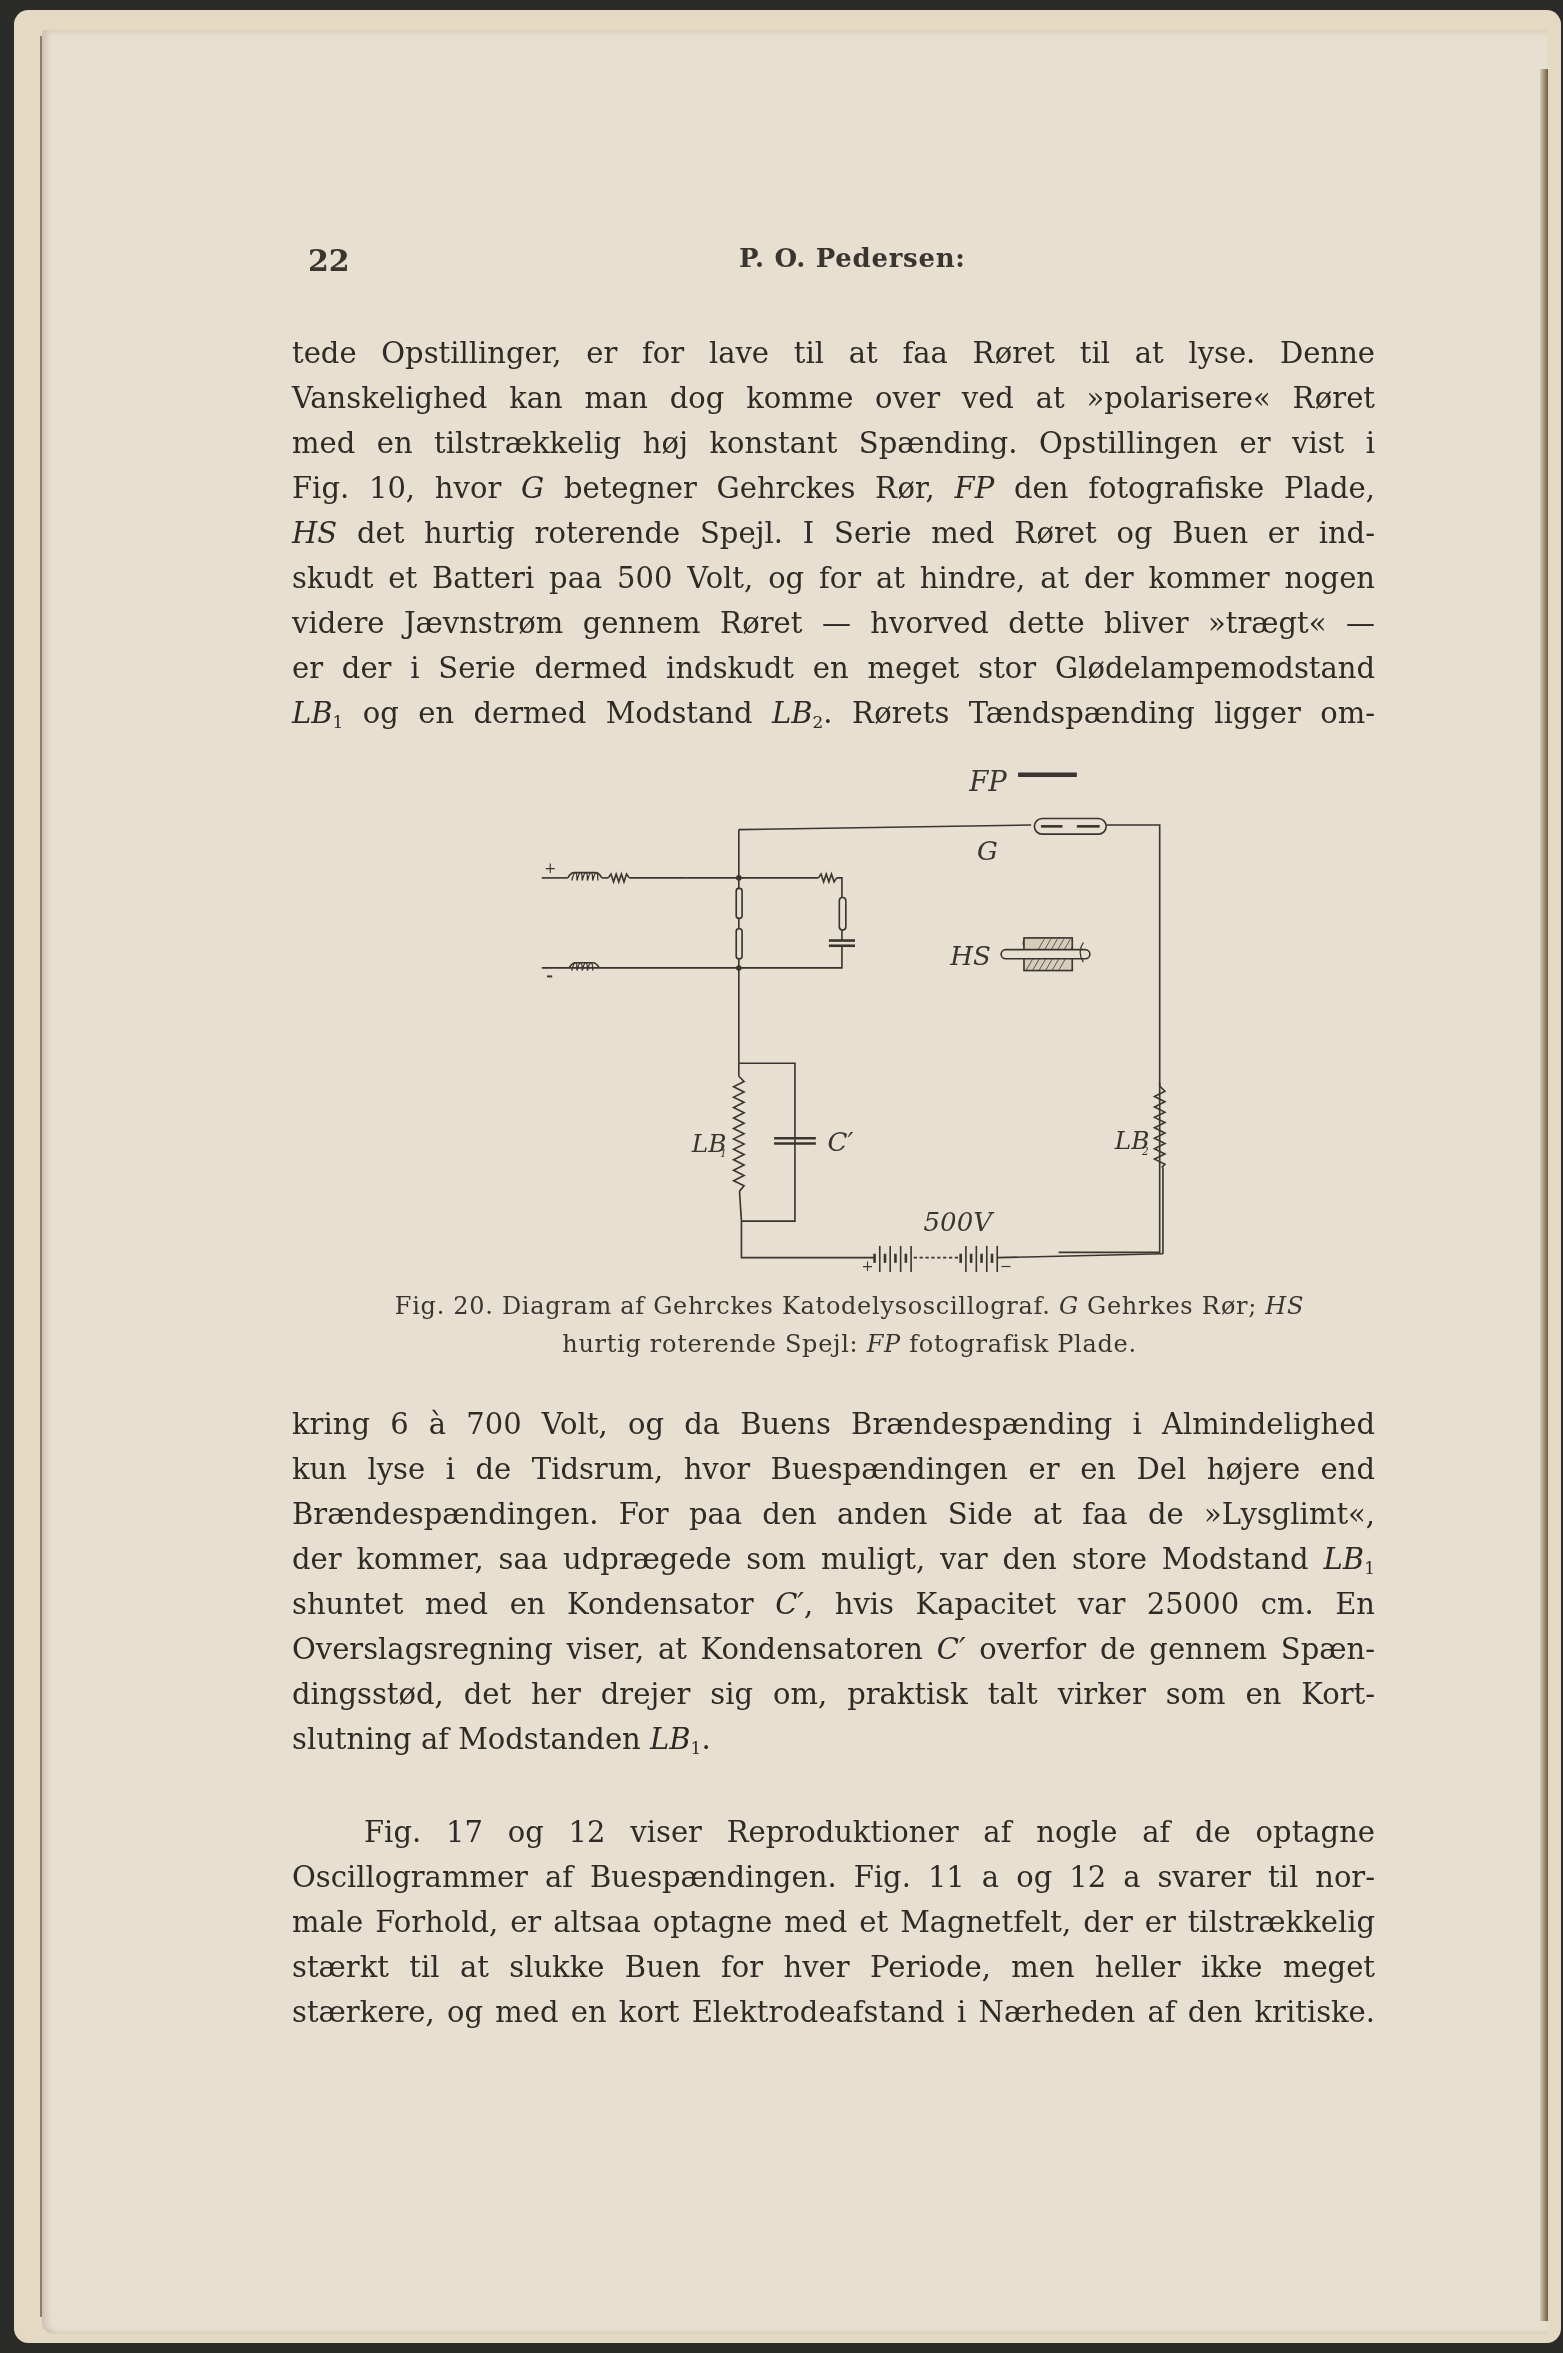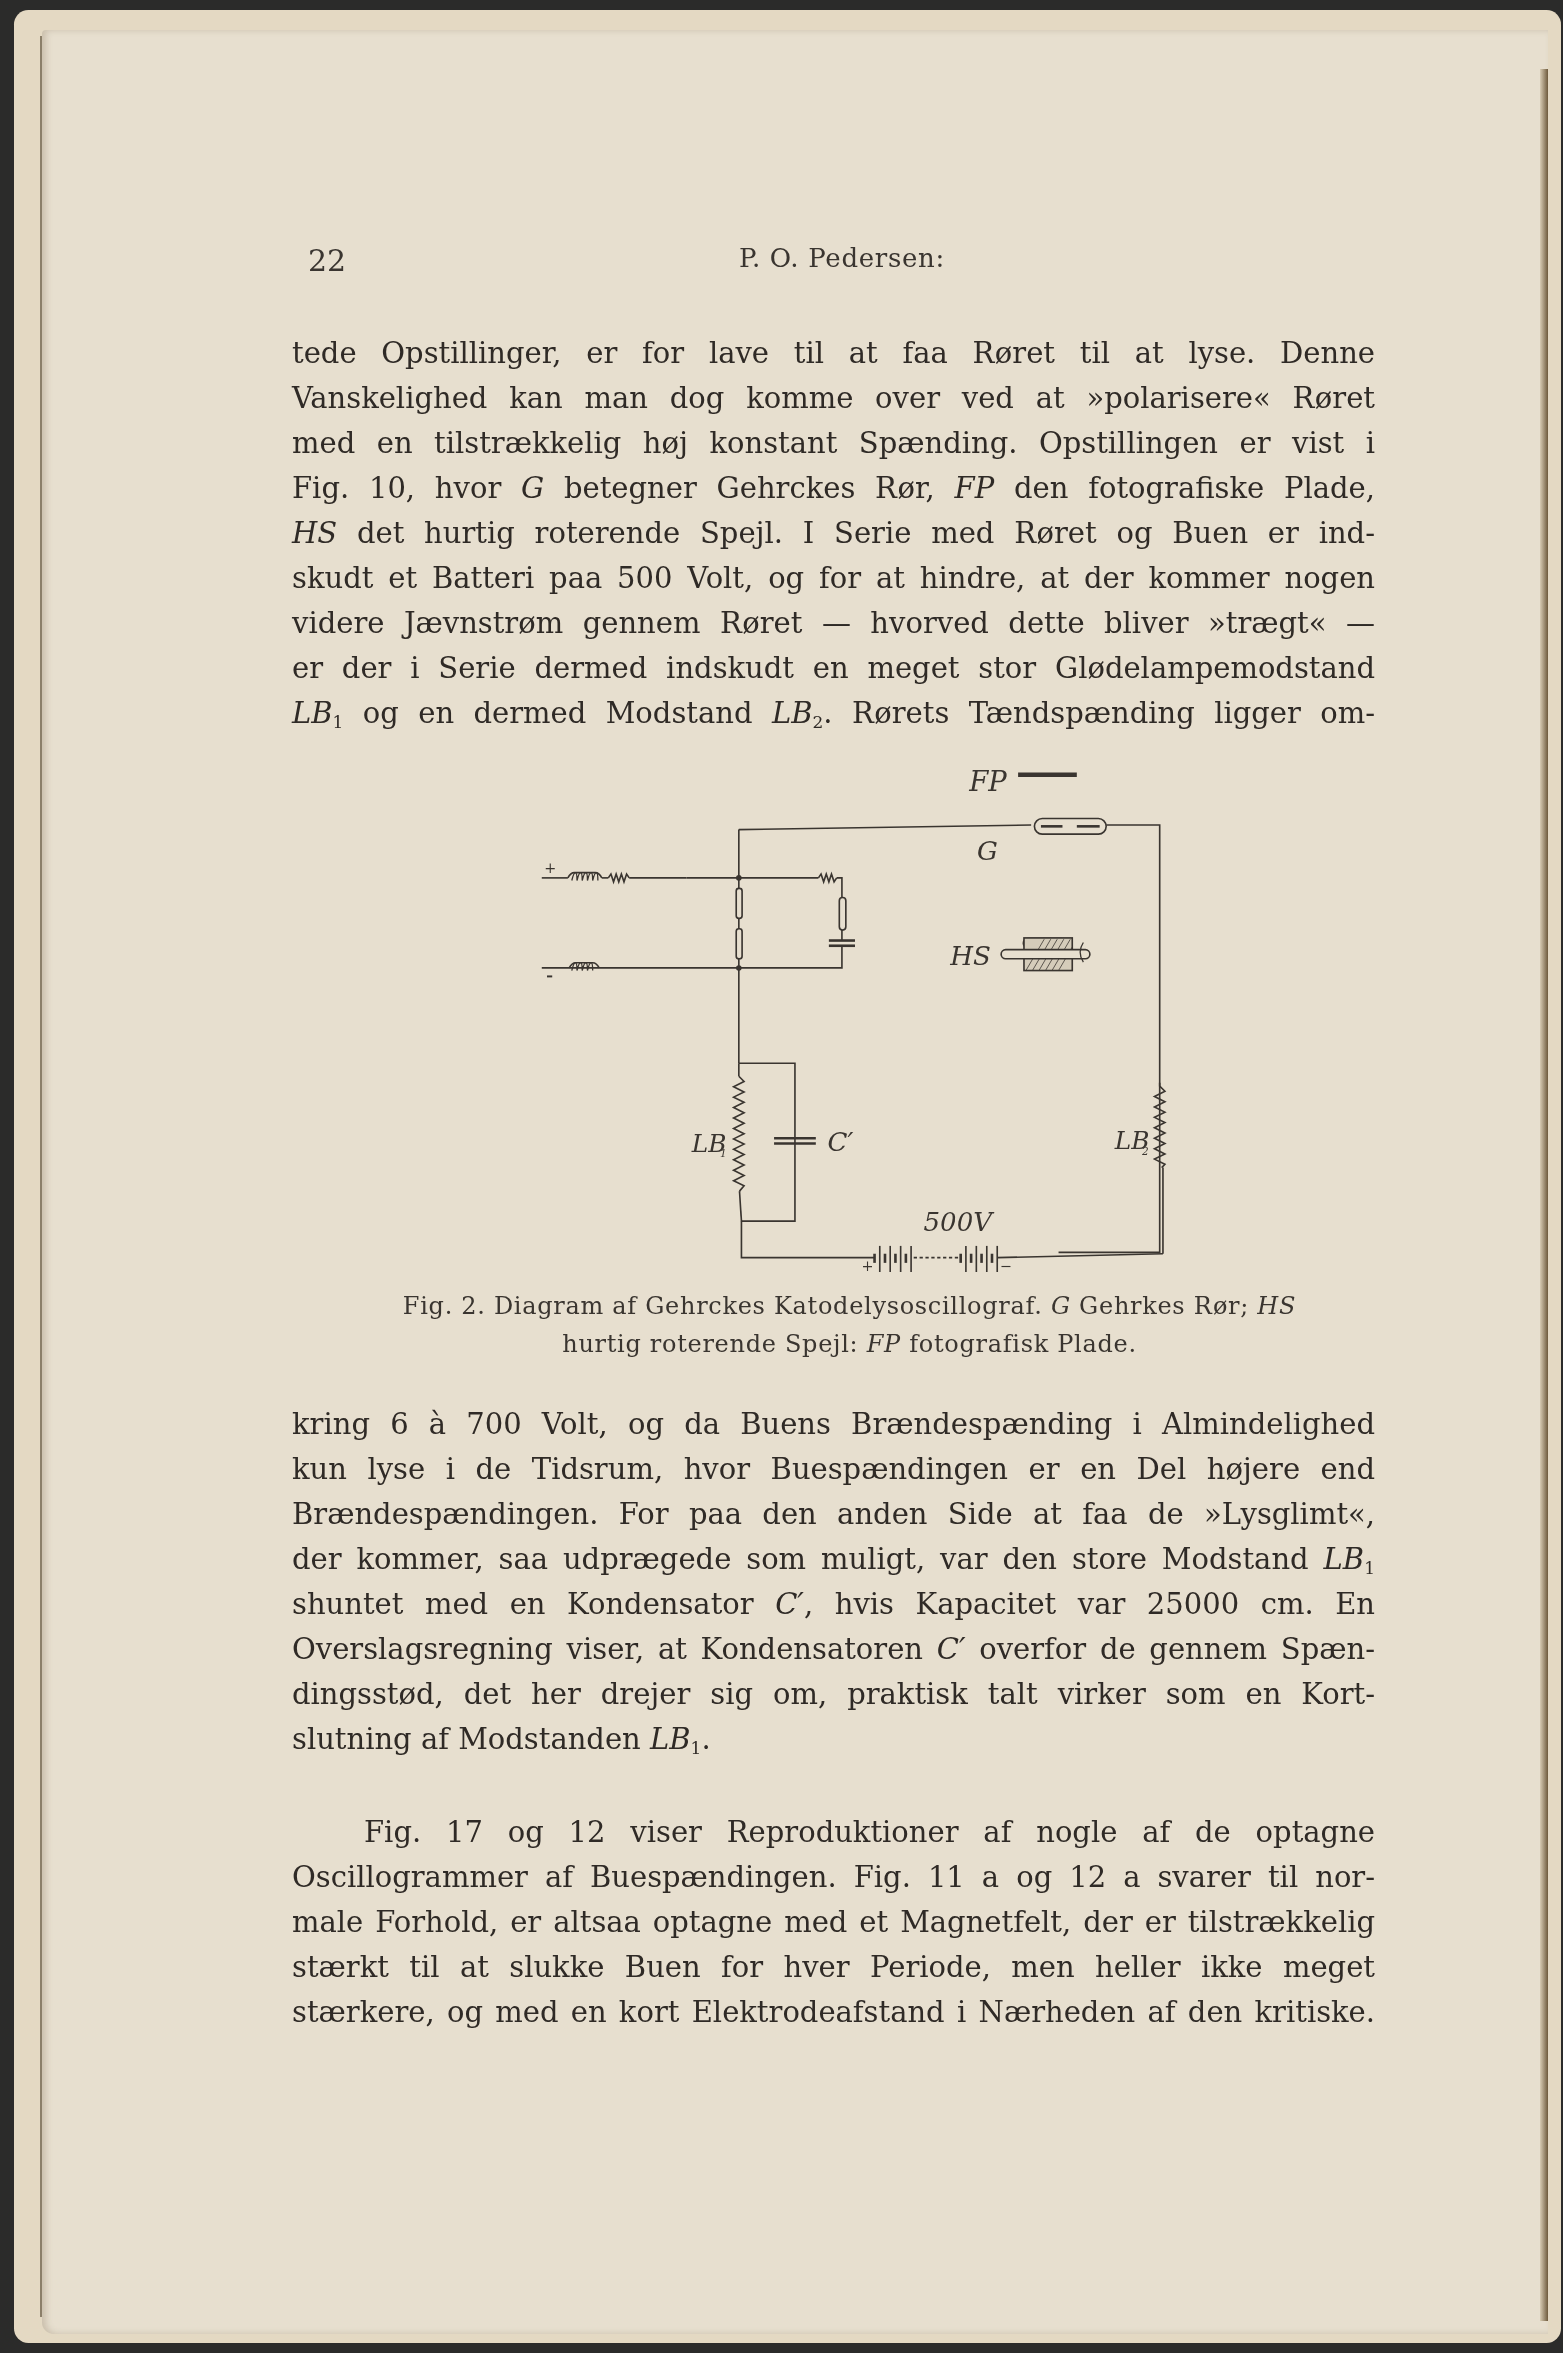--- a/index.html
+++ b/index.html
@@ -19,21 +19,21 @@
     position: absolute; left: 42px; top: 30px; width: 1506px; height: 2304px;
     background: #e7dfcf; border-radius: 3.9px 0 0 11.7px;
     box-shadow: inset 3.9px 0 6.5px rgba(120,100,70,0.25);
   }
   .right-edge {
     position: absolute; right: 0; top: 39px; bottom: 13px; width: 7.8px;
     background: linear-gradient(to right, #d8ccb4, #6e5a3c);
   }
   .running-head {
     position: absolute; left: 308px; top: 243px; width: 1083px; height: 39px;
-    color: #3a3530; font-size: 26px;
+    color: #3a3530; font-size: 26px; font-weight: bold;
   }
   .page-number { position: absolute; left: 0; top: 0; font-size: 30px; }
   .author { position: absolute; left: 431px; top: 0; letter-spacing: 0.7px; }
   .text-block {
     position: absolute; left: 292px; width: 1083px;
     color: #2f2a26; font-size: 29px; line-height: 45px;
   }
   .line { white-space: nowrap; text-align: justify; text-align-last: justify; height: 45px; }
   .line.last { text-align-last: left; }
   .line.indent { padding-left: 72px; }
@@ -170,21 +170,21 @@
     <text class="fig-label" x="1268" y="1764" font-size="40">C′</text>
     <text class="fig-label" x="1708" y="1762" font-size="38">LB</text>
     <text class="fig-label" x="1750" y="1770" font-size="16">2</text>
     <text class="fig-label" x="1415" y="1887" font-size="40">500V</text>
     <text class="fig-label" x="1320" y="1948" font-size="22" style="font-style:normal">+</text>
     <text class="fig-label" x="1532" y="1948" font-size="22" style="font-style:normal">−</text>
   </svg>
 </div>
 
 <div class="caption">
-  <div><span>Fig. 2. Diagram af Gehrckes Katodelysoscillograf. </span><i>G</i><span> Gehrkes Rør; </span><i>HS</i></div>
+  <div><span>Fig. 20. Diagram af Gehrckes Katodelysoscillograf. </span><i>G</i><span> Gehrkes Rør; </span><i>HS</i></div>
   <div><span>hurtig roterende Spejl: </span><i>FP</i><span> fotografisk Plade.</span></div>
 </div>
 
 <div class="text-block" style="top:1402px">
   <div class="line">kring 6 à 700 Volt, og da Buens Brændespænding i Almindelighed</div>
   <div class="line">kun lyse i de Tidsrum, hvor Buespændingen er en Del højere end</div>
   <div class="line">Brændespændingen. For paa den anden Side at faa de »Lysglimt«,</div>
   <div class="line"><span>der kommer, saa udprægede som muligt, var den store Modstand </span><i>LB</i><sub>1</sub></div>
   <div class="line"><span>shuntet med en Kondensator </span><i>C′</i><span>, hvis Kapacitet var 25000 cm. En</span></div>
   <div class="line"><span>Overslagsregning viser, at Kondensatoren </span><i>C′</i><span> overfor de gennem Spæn-</span></div>

